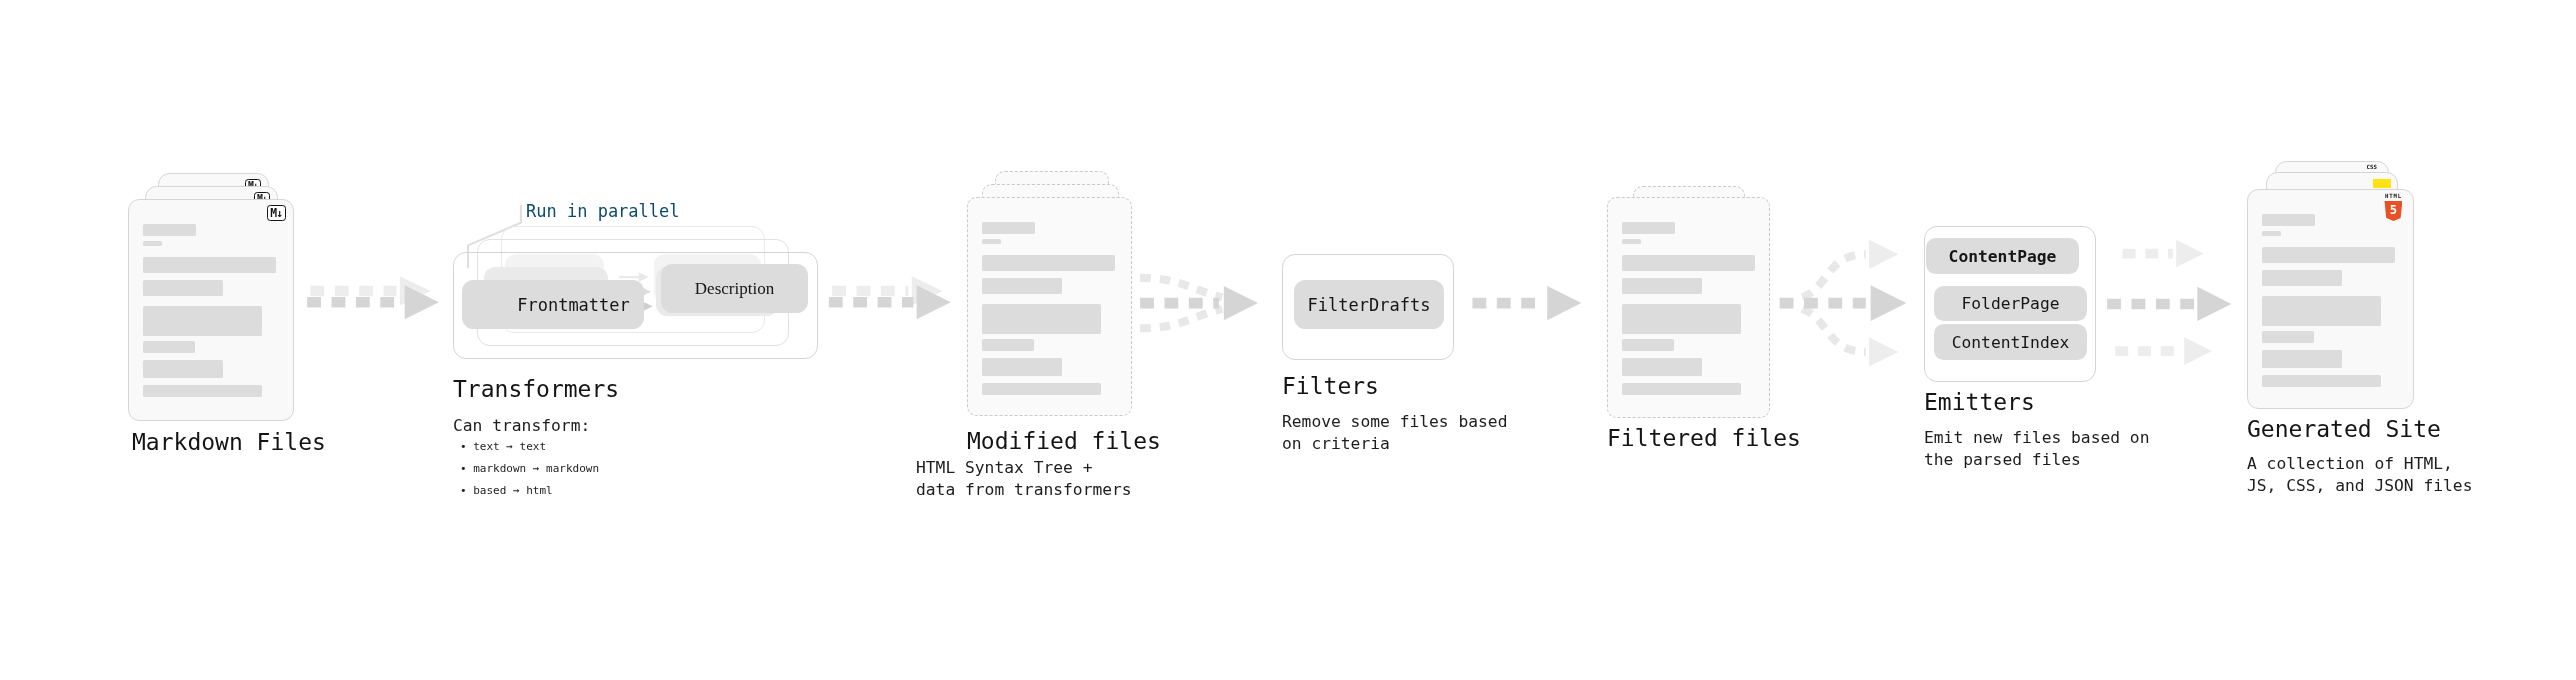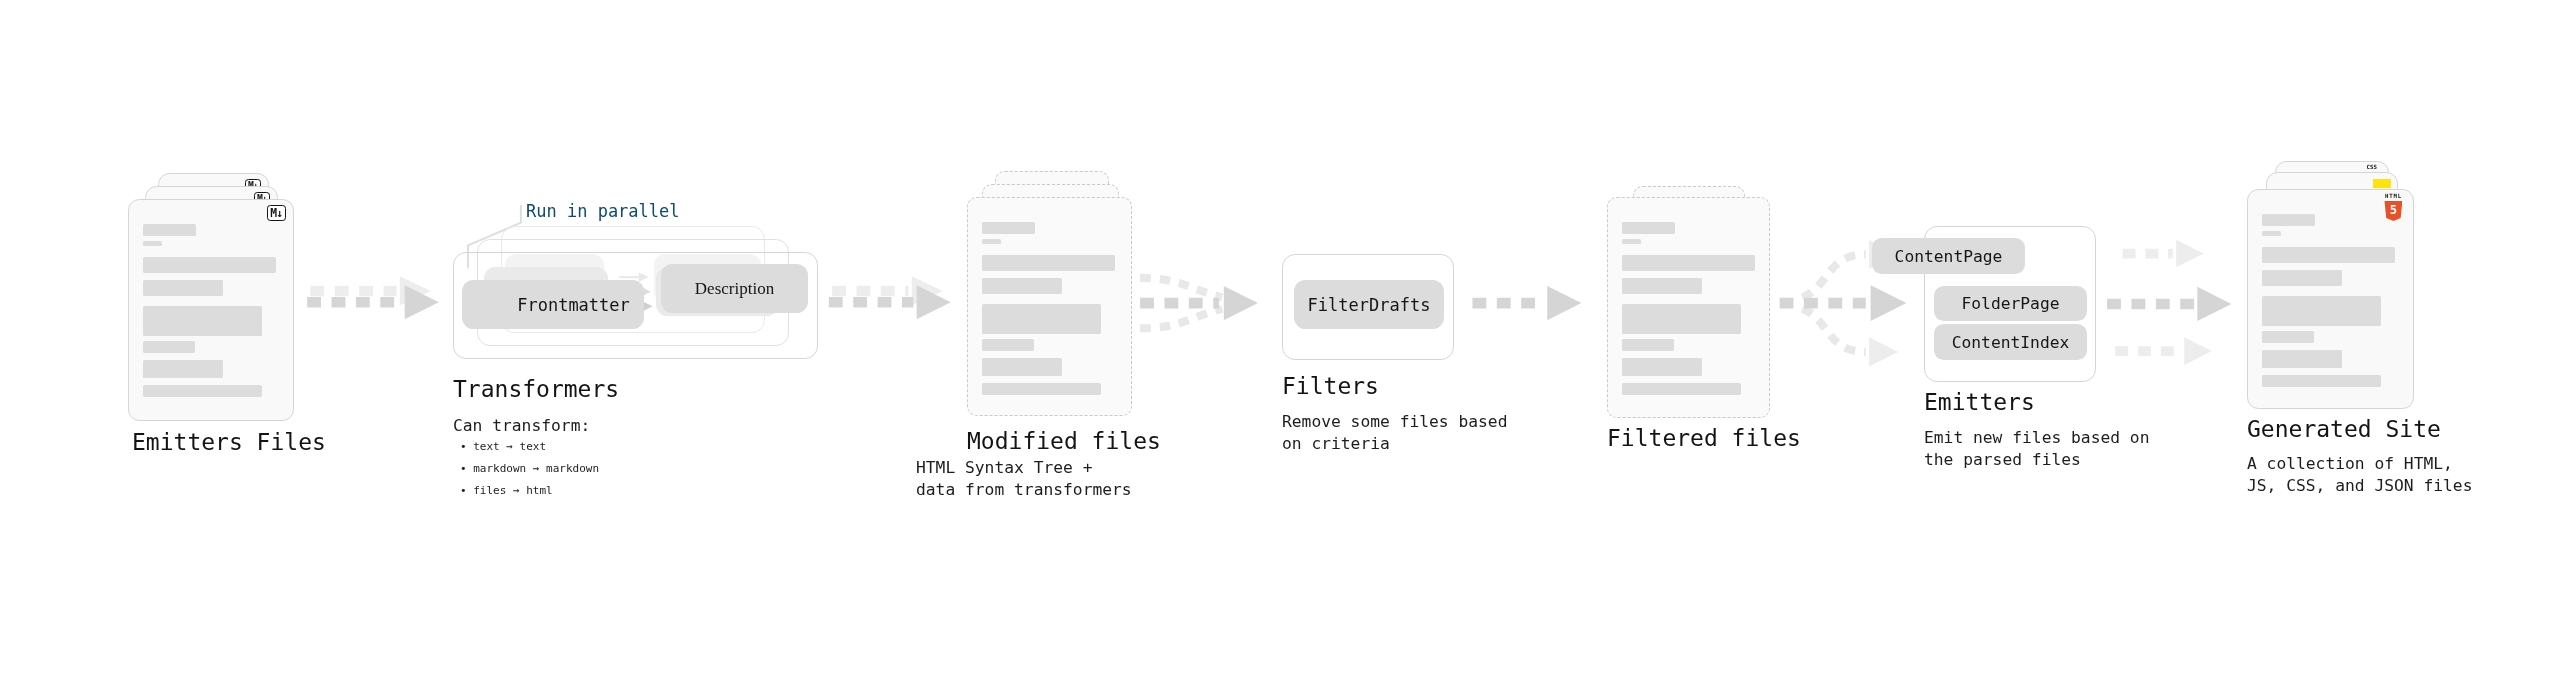--- a/index.html
+++ b/index.html
@@ -133,42 +133,42 @@
     <span class="md-badge">M↓</span>
     <div class="bar b1"></div>
     <div class="bar b2"></div>
     <div class="bar b3"></div>
     <div class="bar b4"></div>
     <div class="bar b5"></div>
     <div class="bar b6"></div>
     <div class="bar b7"></div>
     <div class="bar b8"></div>
   </div>
-  <div class="stage-label" style="left:132px;top:428px;">Emitters Files</div>
+  <div class="stage-label" style="left:132px;top:428px;">Markdown Files</div>
 
   <div class="annotation" style="left:526px;top:201px;">Run in parallel</div>
 
   <div class="box l3" style="left:501px;top:226px;width:264px;height:107px;"></div>
   <div class="box l2" style="left:477px;top:239px;width:312px;height:107px;"></div>
   <div class="box" style="left:453px;top:252px;width:365px;height:107px;"></div>
 
   <div class="ghost2" style="left:505px;top:254px;width:99px;height:49px;"></div>
   <div class="ghost1" style="left:484px;top:267px;width:124px;height:49px;"></div>
   <div class="ghost2" style="left:654px;top:254px;width:107px;height:49px;"></div>
   <div class="ghost1" style="left:656px;top:267px;width:122px;height:49px;"></div>
 
   <div class="node" style="left:462px;top:280px;width:141px;height:49px;padding-left:41px;">Frontmatter</div>
   <div class="node" style="left:661px;top:264px;width:147px;height:49px;font-family:Liberation Serif, serif;">Description</div>
 
   <div class="stage-label" style="left:453px;top:375px;">Transformers</div>
   <div class="desc" style="left:453px;top:415px;">Can transform:</div>
   <ul class="bullets" style="left:460px;top:436px;">
     <li>• text → text</li>
     <li>• markdown → markdown</li>
-    <li>• files → html</li>
+    <li>• based → html</li>
   </ul>
 
   <div class="doc dashed" style="left:995px;top:171px;width:114px;height:65px;"></div>
   <div class="doc dashed" style="left:982px;top:184px;width:137px;height:65px;"></div>
   <div class="doc dashed" style="left:967px;top:197px;width:165px;height:219px;">
     <div class="bar b1"></div>
     <div class="bar b2"></div>
     <div class="bar b3"></div>
     <div class="bar b4"></div>
     <div class="bar b5"></div>
@@ -193,21 +193,21 @@
     <div class="bar b3"></div>
     <div class="bar b4"></div>
     <div class="bar b5"></div>
     <div class="bar b6"></div>
     <div class="bar b7"></div>
     <div class="bar b8"></div>
   </div>
   <div class="stage-label" style="left:1607px;top:424px;">Filtered files</div>
 
   <div class="box filled" style="left:1924px;top:226px;width:172px;height:156px;"></div>
-  <div class="node small" style="left:1872px;top:238px;width:153px;height:36px;">ContentPage</div>
+  <div class="node small" style="left:1926px;top:238px;width:153px;height:36px;font-weight:bold;">ContentPage</div>
   <div class="node small" style="left:1934px;top:286px;width:153px;height:35px;">FolderPage</div>
   <div class="node small" style="left:1934px;top:324px;width:153px;height:36px;">ContentIndex</div>
   <div class="stage-label" style="left:1924px;top:388px;">Emitters</div>
   <div class="desc" style="left:1924px;top:427px;">Emit new files based on
 the parsed files</div>
 
   <div class="doc" style="left:2275px;top:161px;width:114px;height:65px;">
     <div class="css-badge">
       <div class="css-word">CSS</div>
       <div class="css-bar"></div>

